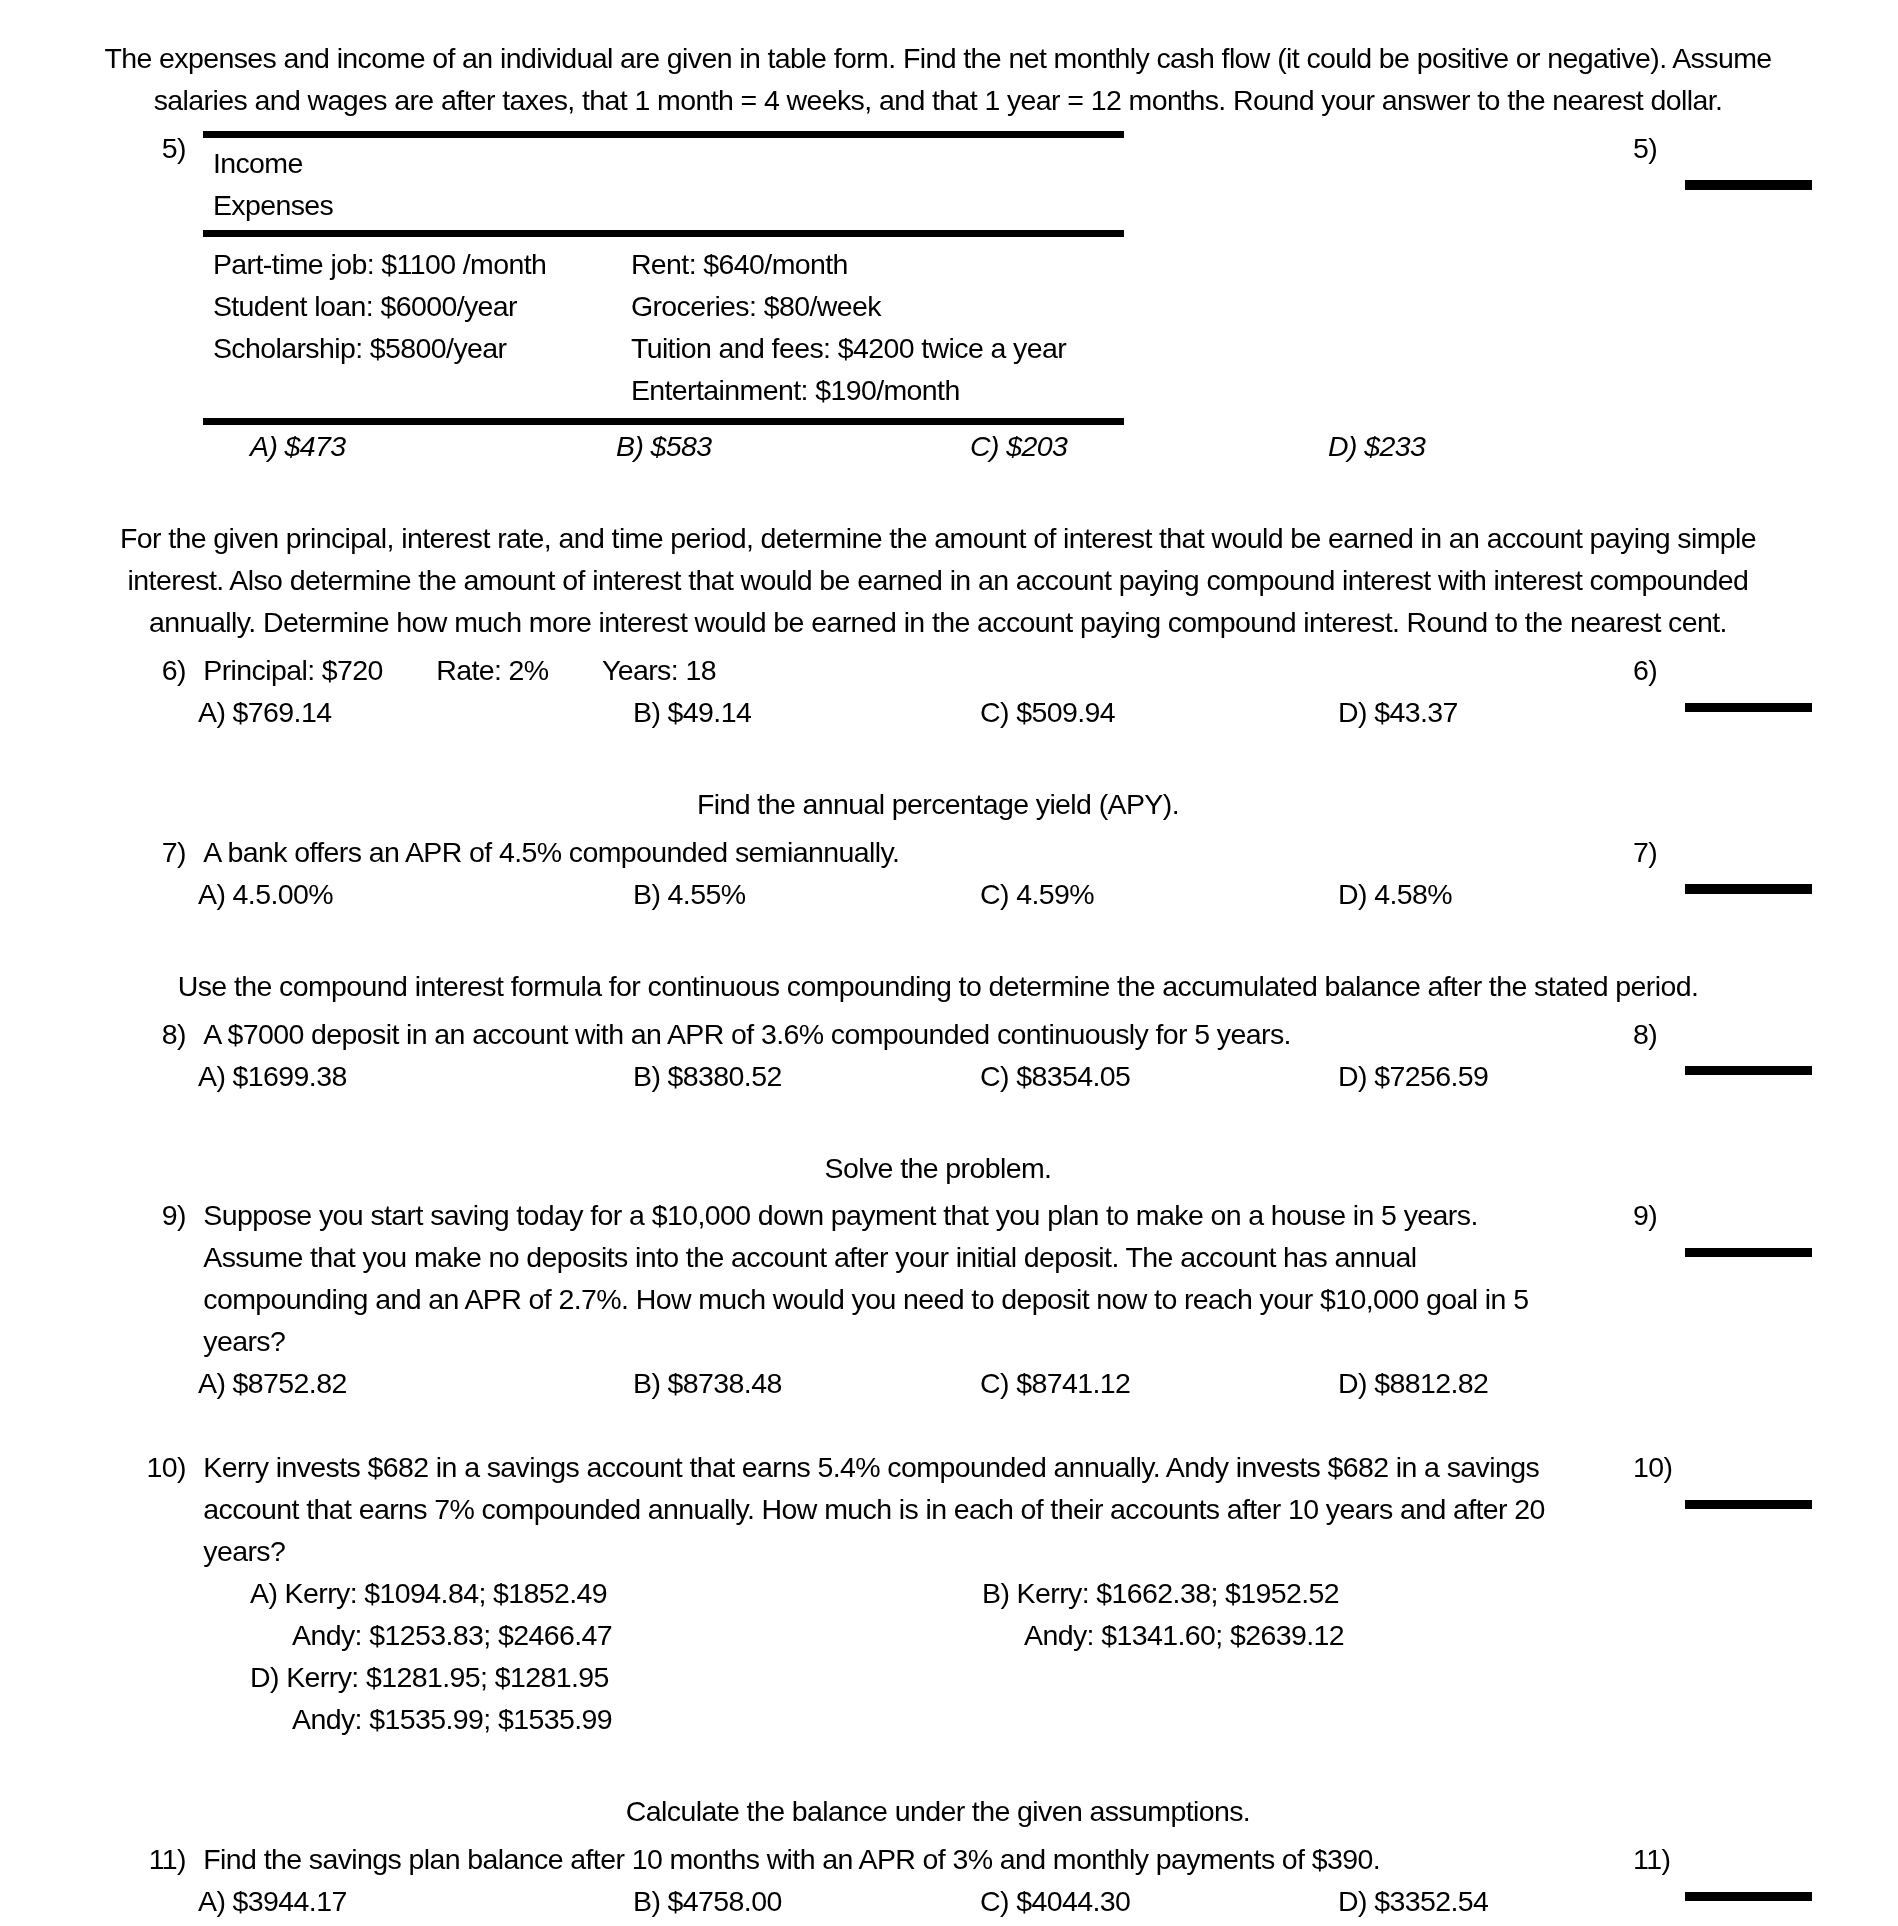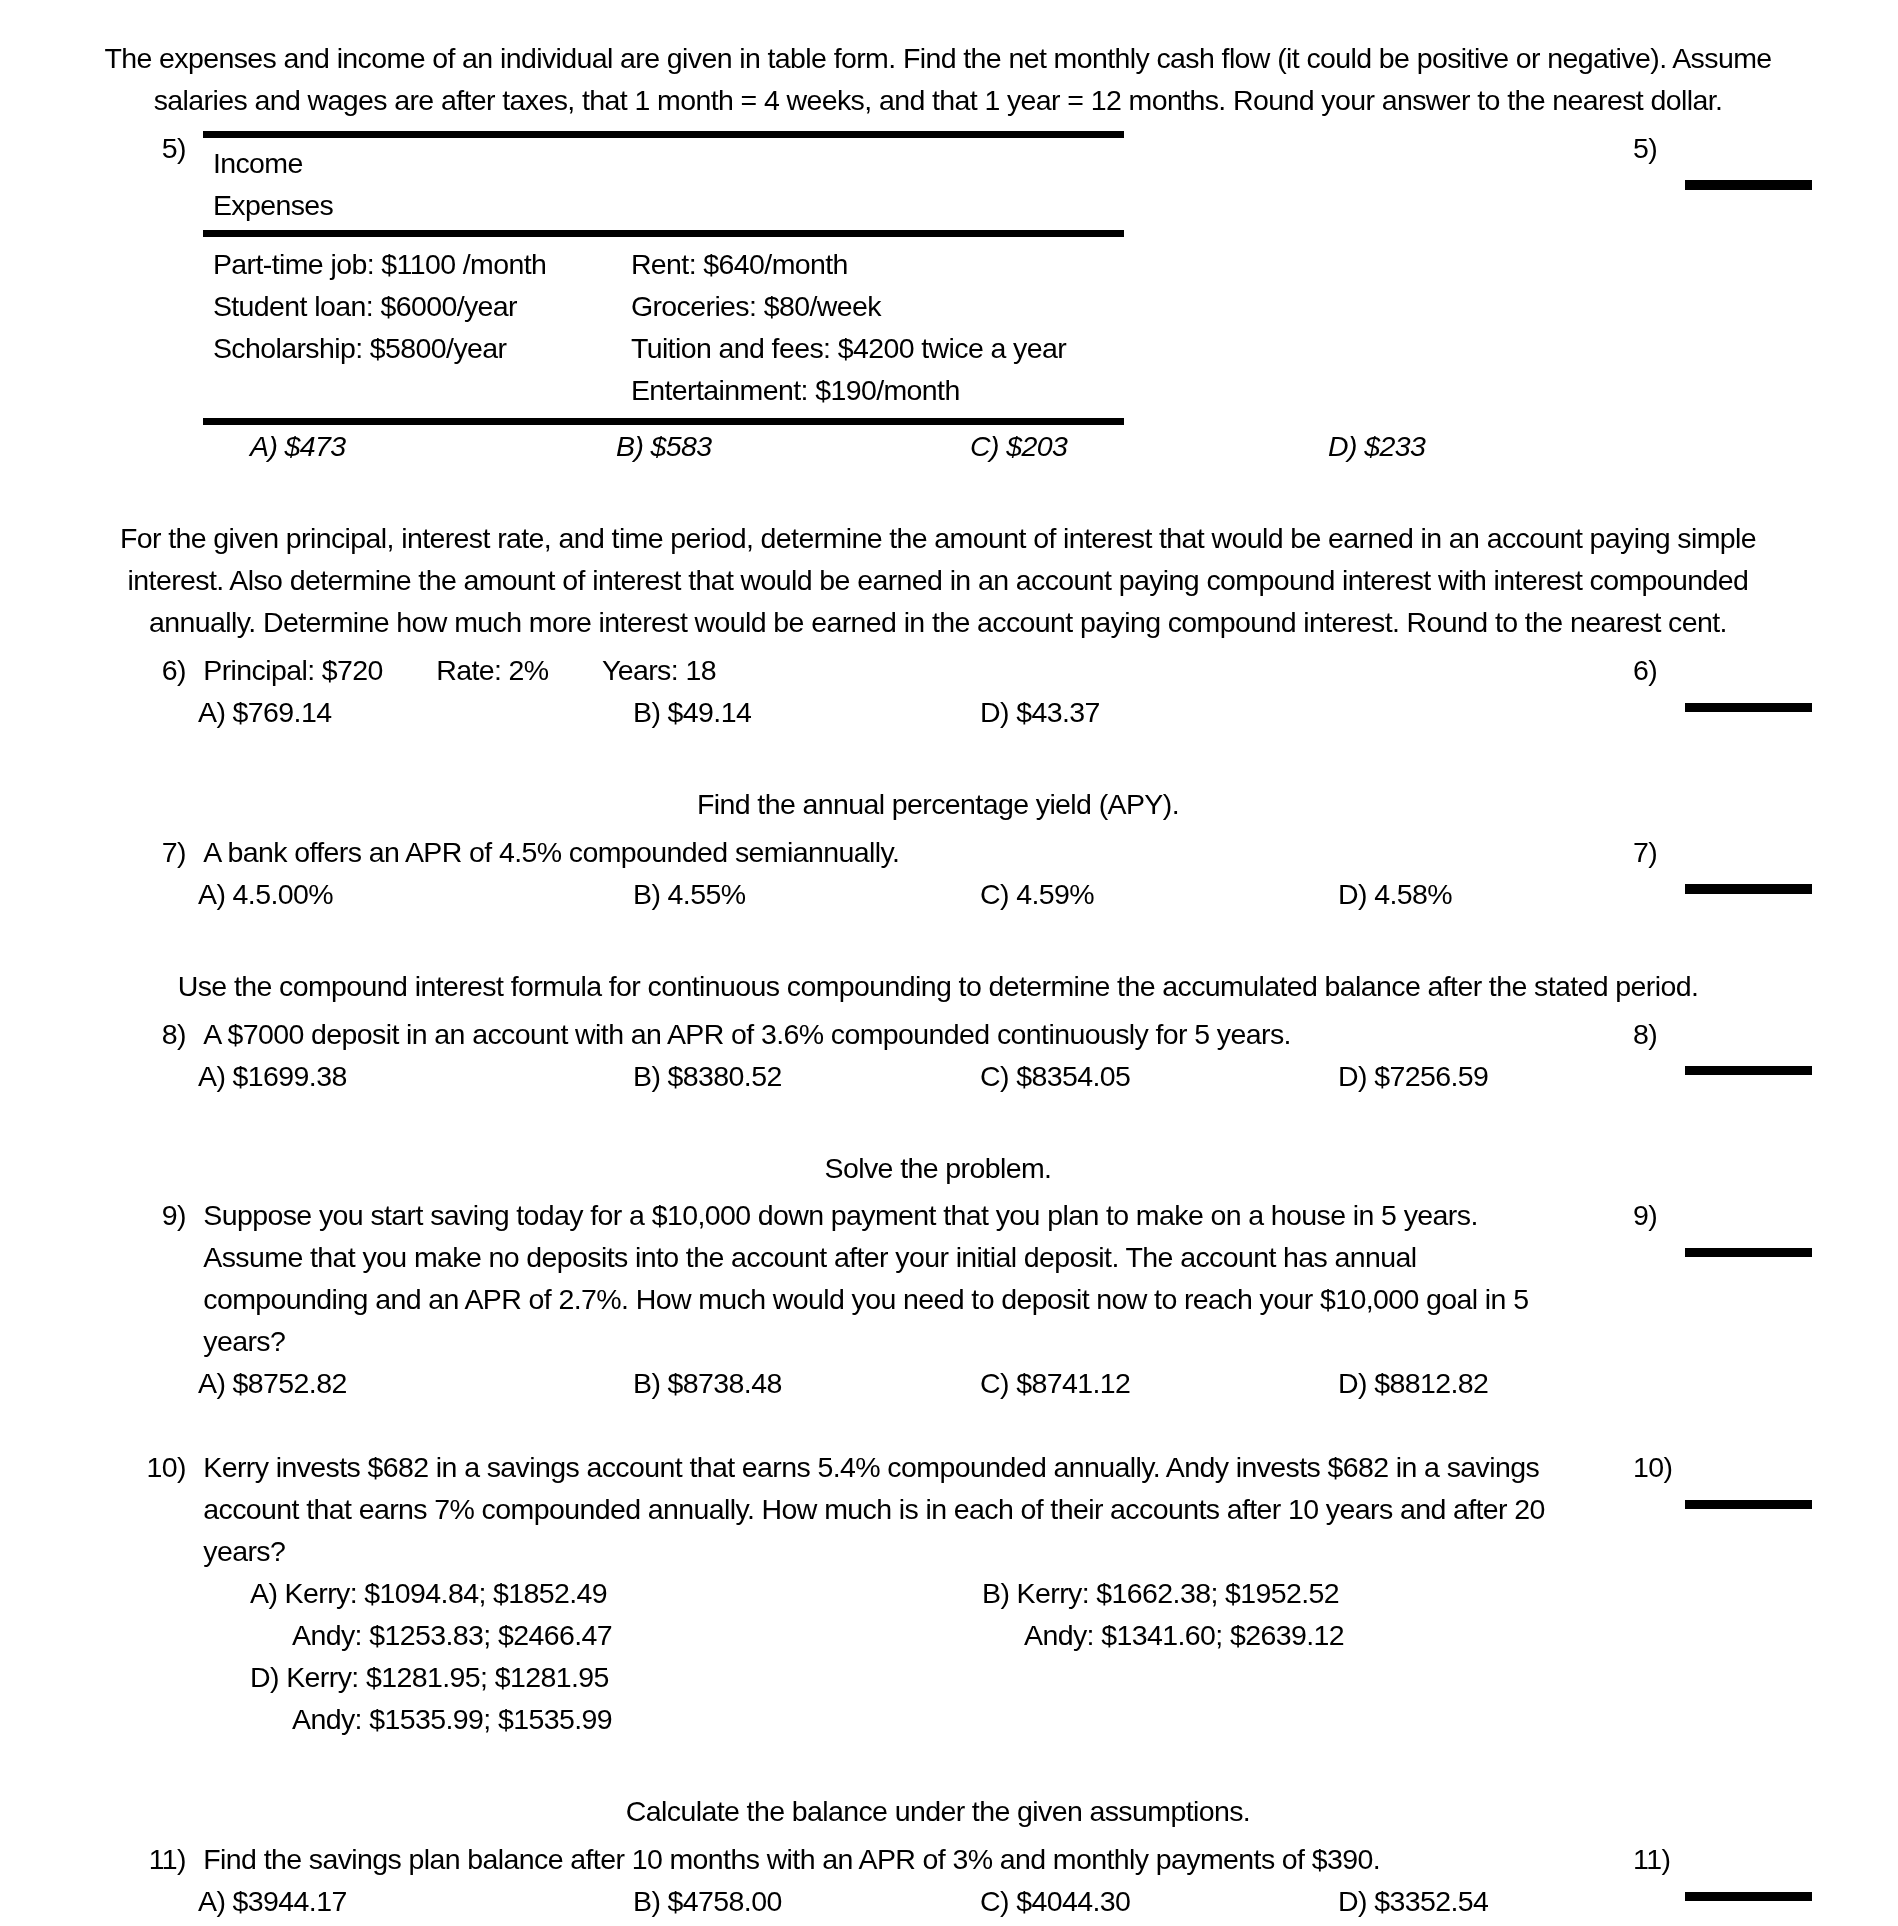--- a/index.html
+++ b/index.html
@@ -132,20 +132,21 @@
       <span class="qnum">6)</span>
       <span class="qtext inline-parts">
         <span>Principal: $720</span>
         <span>Rate: 2%</span>
         <span>Years: 18</span>
       </span>
     </div>
     <div class="options opts4">
       <span>A) $769.14</span>
       <span>B) $49.14</span>
+      <span>C) $509.94</span>
       <span>D) $43.37</span>
     </div>
     <div class="blank">
       <span class="blank-num">6)</span>
       <span class="blank-line"></span>
     </div>
   </section>
 
   <p class="para">Find the annual percentage yield (APY).</p>
 

